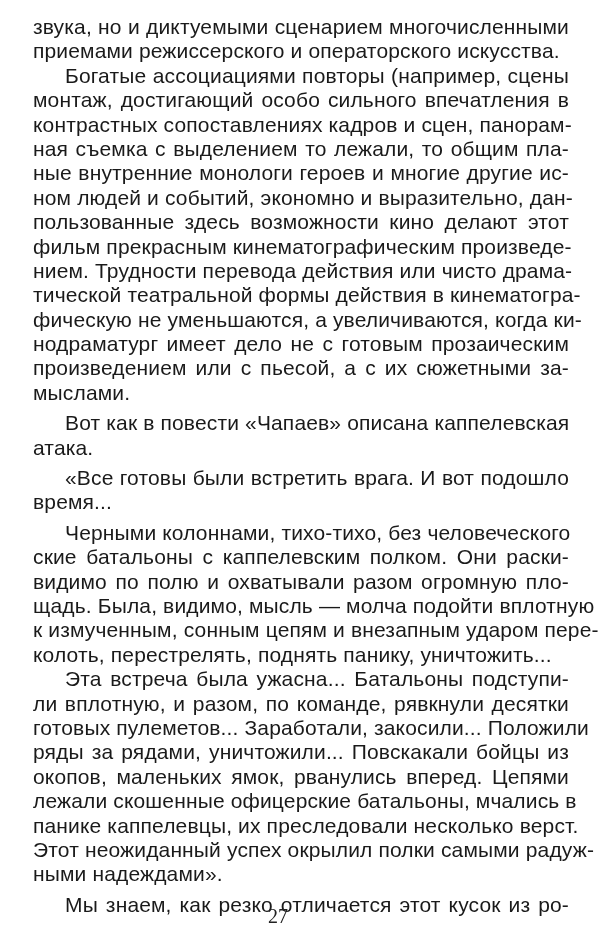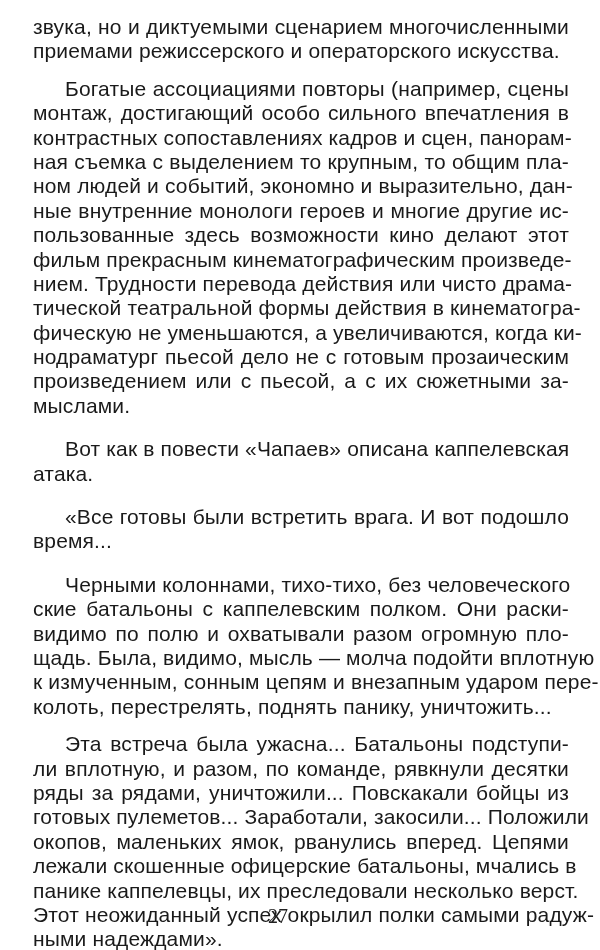--- a/index.html
+++ b/index.html
@@ -10,48 +10,48 @@
     font-size: 21px; color: #1a1a1a; line-height: 24.4px;
     letter-spacing: 0.15px;
   }
   .ln {
     display: block; height: 24.4px; white-space: nowrap;
     text-align: justify; text-align-last: justify;
     font-family: "Liberation Sans Narrow", "Liberation Sans", sans-serif;
     font-stretch: condensed;
   }
   .ln.last { text-align-last: left; }
-  .ln.ind { padding-left: 32px; margin-top: 13px; }
+  .ln.ind { padding-left: 32px; }
   .gap { height: 6px; }
   .pno {
     position: absolute; left: 0; width: 556px; top: 905px; text-align: center;
     font-family: "Liberation Serif", serif; font-size: 20px; color: #222;
   }
 </style>
 </head>
 <body>
 
 <div class="page" id="page">
     <div>
       <span class="ln">звука, но и диктуемыми сценарием многочисленными</span>
       <span class="ln last">приемами режиссерского и операторского искусства.</span>
     </div>
     <div>
       <span class="ln ind">Богатые ассоциациями повторы (например, сцены</span>
       <span class="ln">монтаж, достигающий особо сильного впечатления в</span>
       <span class="ln">контрастных сопоставлениях кадров и сцен, панорам-</span>
-      <span class="ln">ная съемка с выделением то крупным, то общим пла-</span>
+      <span class="ln">ная съемка с выделением то лежали, то общим пла-</span>
+      <span class="ln">ные внутренние монологи героев и многие другие ис-</span>
       <span class="ln">ном людей и событий, экономно и выразительно, дан-</span>
-      <span class="ln">ные внутренние монологи героев и многие другие ис-</span>
       <span class="ln">пользованные здесь возможности кино делают этот</span>
       <span class="ln">фильм прекрасным кинематографическим произведе-</span>
       <span class="ln">нием. Трудности перевода действия или чисто драма-</span>
       <span class="ln">тической театральной формы действия в кинематогра-</span>
       <span class="ln">фическую не уменьшаются, а увеличиваются, когда ки-</span>
-      <span class="ln">нодраматург пьесой дело не с готовым прозаическим</span>
+      <span class="ln">нодраматург имеет дело не с готовым прозаическим</span>
       <span class="ln">произведением или с пьесой, а с их сюжетными за-</span>
       <span class="ln last">мыслами.</span>
     </div>
     <div class="gap"></div>
     <div>
       <span class="ln ind">Вот как в повести «Чапаев» описана каппелевская</span>
       <span class="ln last">атака.</span>
     </div>
     <div class="gap"></div>
     <div>
@@ -63,22 +63,22 @@
       <span class="ln ind">Черными колоннами, тихо-тихо, без человеческого</span>
       <span class="ln">ские батальоны с каппелевским полком. Они раски-</span>
       <span class="ln">видимо по полю и охватывали разом огромную пло-</span>
       <span class="ln">щадь. Была, видимо, мысль — молча подойти вплотную</span>
       <span class="ln">к измученным, сонным цепям и внезапным ударом пере-</span>
       <span class="ln last">колоть, перестрелять, поднять панику, уничтожить...</span>
     </div>
     <div>
       <span class="ln ind">Эта встреча была ужасна... Батальоны подступи-</span>
       <span class="ln">ли вплотную, и разом, по команде, рявкнули десятки</span>
+      <span class="ln">готовых пулеметов... Заработали, закосили... Положили</span>
       <span class="ln">ряды за рядами, уничтожили... Повскакали бойцы из</span>
-      <span class="ln">готовых пулеметов... Заработали, закосили... Положили</span>
       <span class="ln">окопов, маленьких ямок, рванулись вперед. Цепями</span>
       <span class="ln">лежали скошенные офицерские батальоны, мчались в</span>
       <span class="ln">панике каппелевцы, их преследовали несколько верст.</span>
       <span class="ln">Этот неожиданный успех окрылил полки самыми радуж-</span>
       <span class="ln last">ными надеждами».</span>
     </div>
     <div class="gap"></div>
     <div>
       <span class="ln ind">Мы знаем, как резко отличается этот кусок из ро-</span>
     </div>

